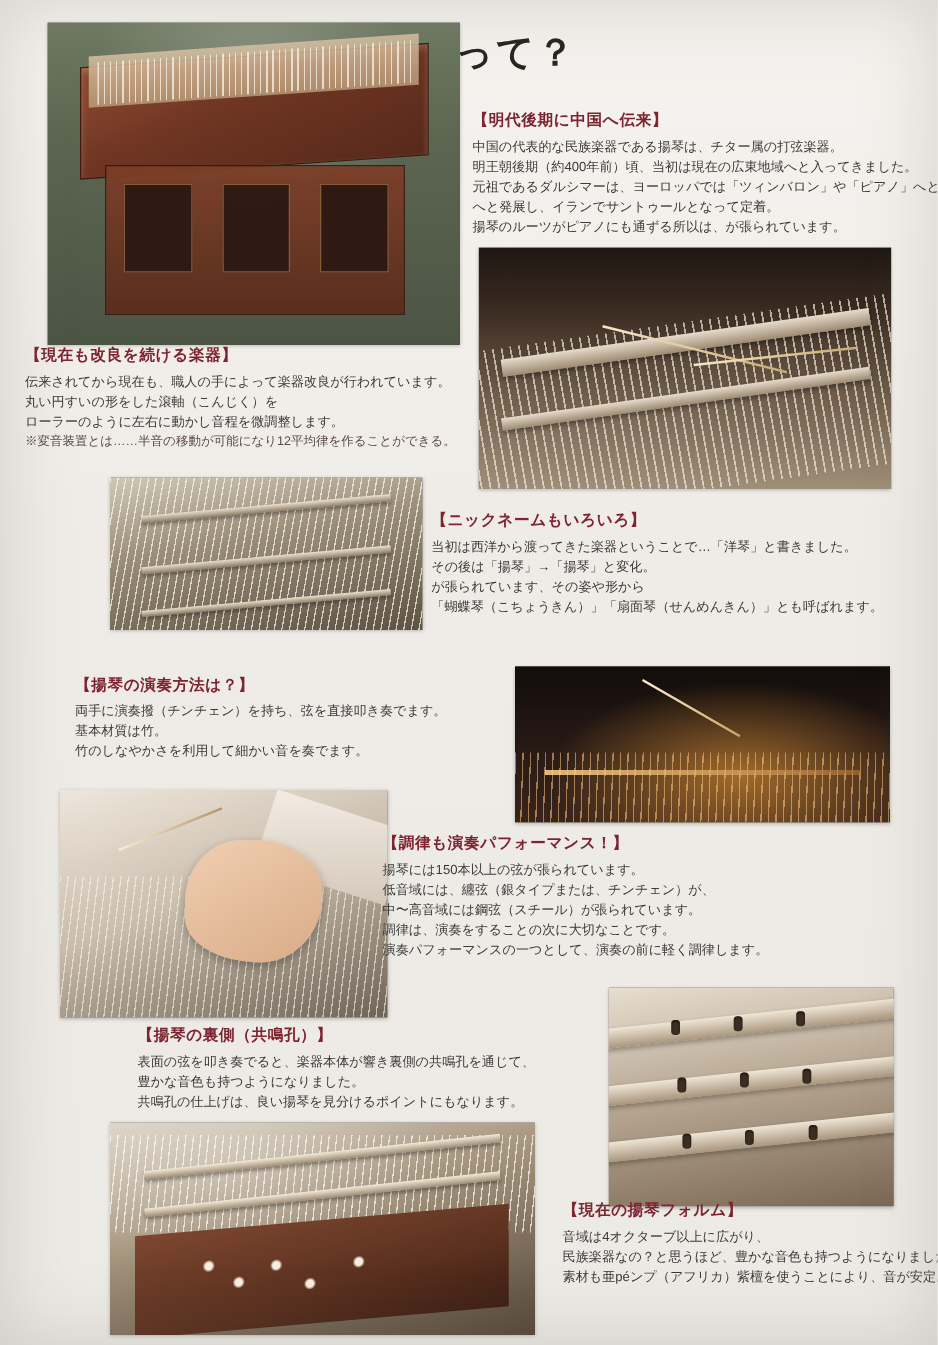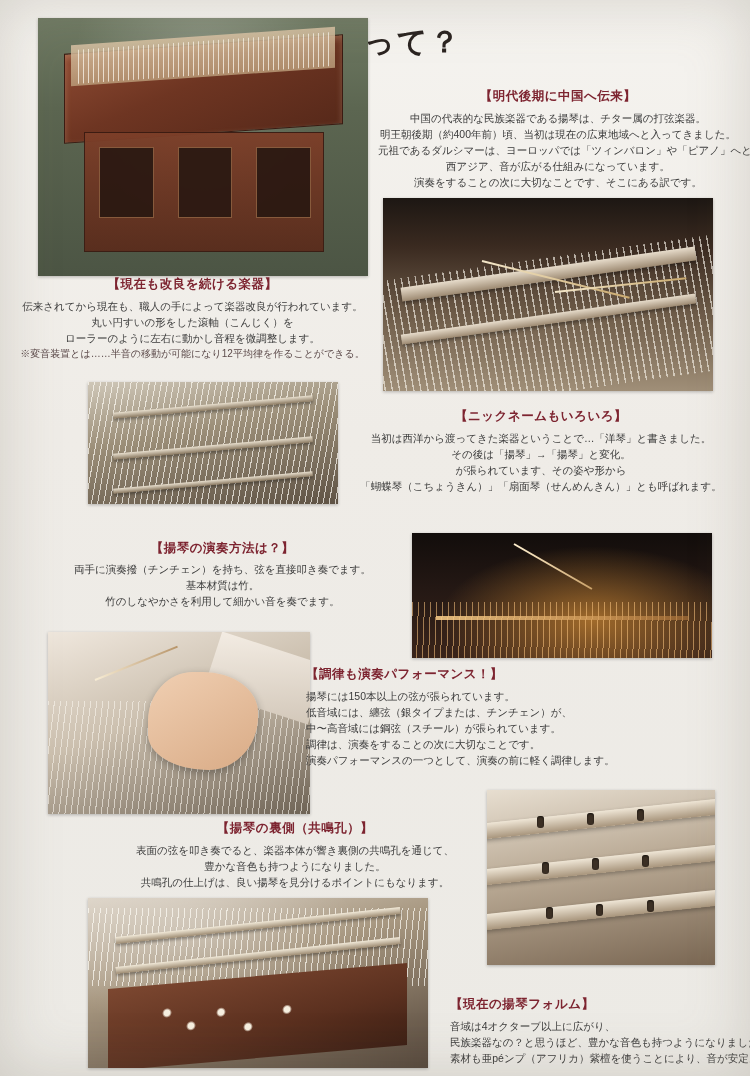--- a/index.html
+++ b/index.html
@@ -44,21 +44,21 @@
     margin-bottom: 5px;
     white-space: nowrap;
   }
   .tblock .ln {
     font-size: 10.5px;
     line-height: 16px;
     color: #3a3a3a;
     white-space: nowrap;
   }
   .tblock.left .hd, .tblock.left .ln { text-align: left; }
-  .tblock.right { text-align: center; }
+  .tblock.right { text-align: left; }
   .tblock .ln.small {
     font-size: 10px;
     color: #5c4a4a;
   }
   .title {
     position: absolute;
     font-family: "DejaVu Serif", serif;
     font-weight: bold;
     color: #2a2320;
     letter-spacing: 2px;
@@ -289,22 +289,22 @@
         <div class="leg-cut" style="left:72%;"></div>
       </div>
     </div>
   </div>
 
   <div class="tblock right" style="left:378px; top:88px; width:360px;">
     <div class="hd">【明代後期に中国へ伝来】</div>
     <div class="ln">中国の代表的な民族楽器である揚琴は、チター属の打弦楽器。</div>
     <div class="ln">明王朝後期（約400年前）頃、当初は現在の広東地域へと入ってきました。</div>
     <div class="ln">元祖であるダルシマーは、ヨーロッパでは「ツィンバロン」や「ピアノ」へと発展し、</div>
-    <div class="ln">西アジア、音が広がる仕組みになっています。</div>
-    <div class="ln">演奏をすることの次に大切なことです、そこにある訳です。</div>
+    <div class="ln">へと発展し、イランでサントゥールとなって定着。</div>
+    <div class="ln">揚琴のルーツがピアノにも通ずる所以は、が張られています。</div>
   </div>
 
   <div class="photo" id="photo-bridge-closeup" style="left:383px; top:198px; width:330px; height:193px;">
     <div class="ph-inner">
       <div class="bridge-strings"></div>
       <div class="bridge-bar"></div>
       <div class="bridge-bar" style="top:60%; height:5%;"></div>
       <div class="stick" style="left:30%; top:32%; width:46%; transform:rotate(14deg);"></div>
       <div class="stick" style="left:52%; top:48%; width:40%; transform:rotate(-6deg);"></div>
     </div>
@@ -400,21 +400,21 @@
       <div class="ib-face">
         <div class="ib-flower" style="left:18%; top:30%;"></div>
         <div class="ib-flower" style="left:26%; top:48%;"></div>
         <div class="ib-flower" style="left:36%; top:34%;"></div>
         <div class="ib-flower" style="left:45%; top:55%;"></div>
         <div class="ib-flower" style="left:58%; top:38%;"></div>
       </div>
     </div>
   </div>
 
-  <div class="tblock left" style="left:450px; top:960px; width:295px; text-align:left;margin-top:36px;">
+  <div class="tblock left" style="left:450px; top:960px; width:295px; text-align:left;">
     <div class="hd">【現在の揚琴フォルム】</div>
     <div class="ln">音域は4オクターブ以上に広がり、</div>
     <div class="ln">民族楽器なの？と思うほど、豊かな音色も持つようになりました。</div>
     <div class="ln">素材も亜péンプ（アフリカ）紫檀を使うことにより、音が安定。</div>
   </div>
 
   <div class="vignette"></div>
 </div>
 
 </body></html>

